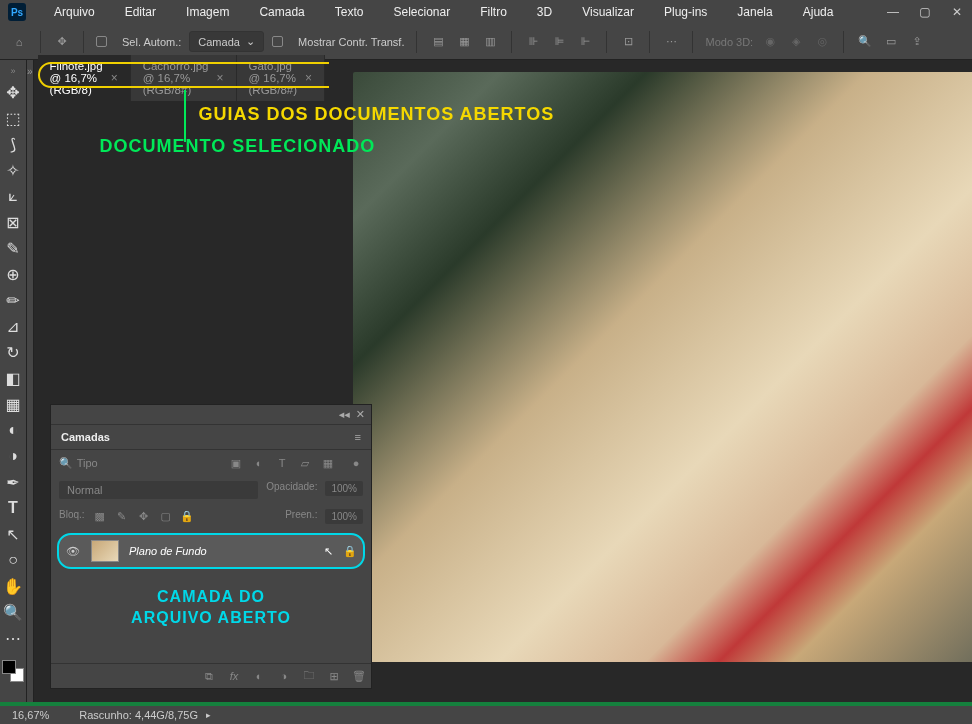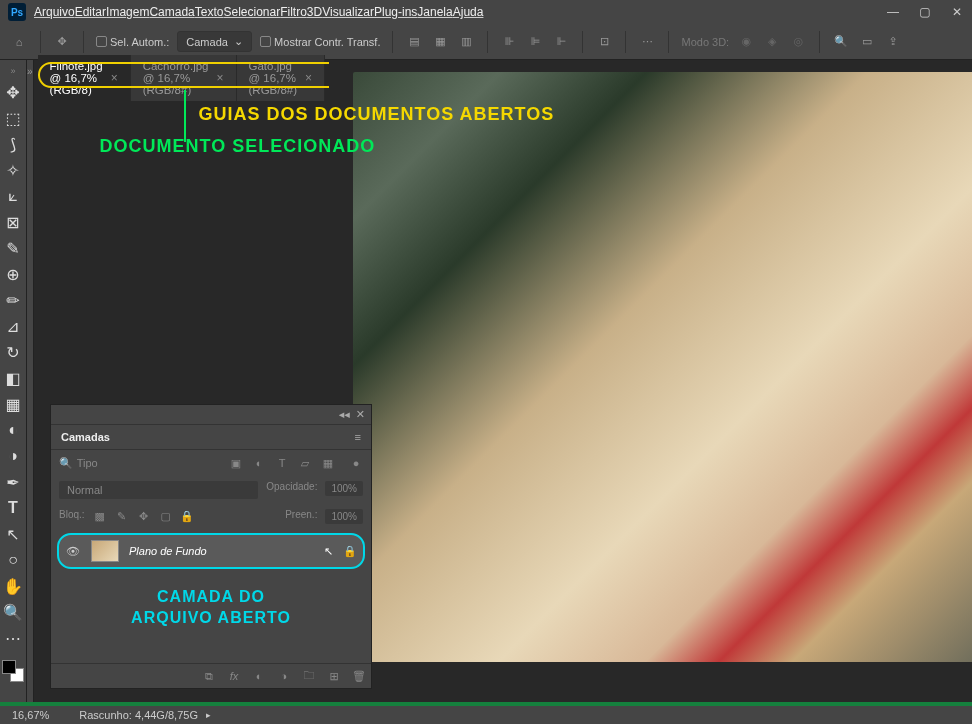--- a/index.html
+++ b/index.html
@@ -1,25 +1,25 @@
 <!DOCTYPE html>
 <html><head>
 <meta charset="utf-8">
 <style>
 * { margin: 0; padding: 0; box-sizing: border-box; font-family: "Segoe UI", Arial, sans-serif; }
 body { background: #323232; color: #ccc; width: 972px; height: 724px; overflow: hidden; position: relative; }
 .menubar { background: #454545; height: 24px; display: flex; align-items: center; padding: 0 8px; font-size: 12px; }
-.ps-logo { width: 18px; height: 18px; background: #001e36; border-radius: 3px; display: flex; align-items: center; justify-content: center; color: #31a8ff; font-weight: bold; font-size: 10px; margin-right: 8px; }
-.menu-items { display: flex; gap: 0; flex: 1; text-decoration: underline; }
+.ps-logo { width: 18px; height: 18px; background: #001e36; border-radius: 3px; display: flex; align-items: center; justify-content: center; color: #31a8ff; font-weight: bold; font-size: 10px; margin-right: 28px; }
+.menu-items { display: flex; gap: 30px; flex: 1; }
 .menu-item { color: #eee; cursor: pointer; }
 .win-controls { display: flex; gap: 18px; margin-left: auto; }
 .win-btn { width: 14px; height: 14px; color: #ccc; cursor: pointer; display: flex; align-items: center; justify-content: center; }
 .optbar { background: #454545; height: 36px; display: flex; align-items: center; padding: 0 10px; gap: 8px; border-bottom: 1px solid #222; font-size: 11px; }
 .opt-sep { width: 1px; height: 22px; background: #333; margin: 0 4px; }
-.opt-cb { display: flex; align-items: center; gap: 3px; color: #ccc; }
+.opt-cb { display: flex; align-items: center; gap: 15px; color: #ccc; }
 .opt-dd { background: #383838; border: 1px solid #333; padding: 3px 8px; border-radius: 3px; display: flex; align-items: center; gap: 6px; }
 .opt-icn { width: 18px; height: 18px; display: flex; align-items: center; justify-content: center; color: #999; }
 .main-area { display: flex; height: calc(100% - 60px - 22px); }
 .toolbar { width: 36px; background: #454545; display: flex; flex-direction: column; align-items: center; padding: 6px 0; gap: 2px; border-right: 1px solid #222; }
 .tool { width: 26px; height: 24px; display: flex; align-items: center; justify-content: center; color: #ddd; cursor: pointer; border-radius: 2px; position: relative; }
 .swatch { width: 22px; height: 22px; margin-top: 8px; position: relative; }
 .sw1 { width: 14px; height: 14px; background: #000; border: 1px solid #888; position: absolute; top: 0; left: 0; }
 .sw2 { width: 14px; height: 14px; background: #fff; border: 1px solid #888; position: absolute; bottom: 0; right: 0; }
 .expander { width: 14px; background: #454545; border-right: 1px solid #222; display: flex; align-items: flex-start; justify-content: center; padding-top: 6px; color: #999; font-size: 10px; }
 .canvas-zone { flex: 1; display: flex; flex-direction: row; background: #282828; position: relative; }

